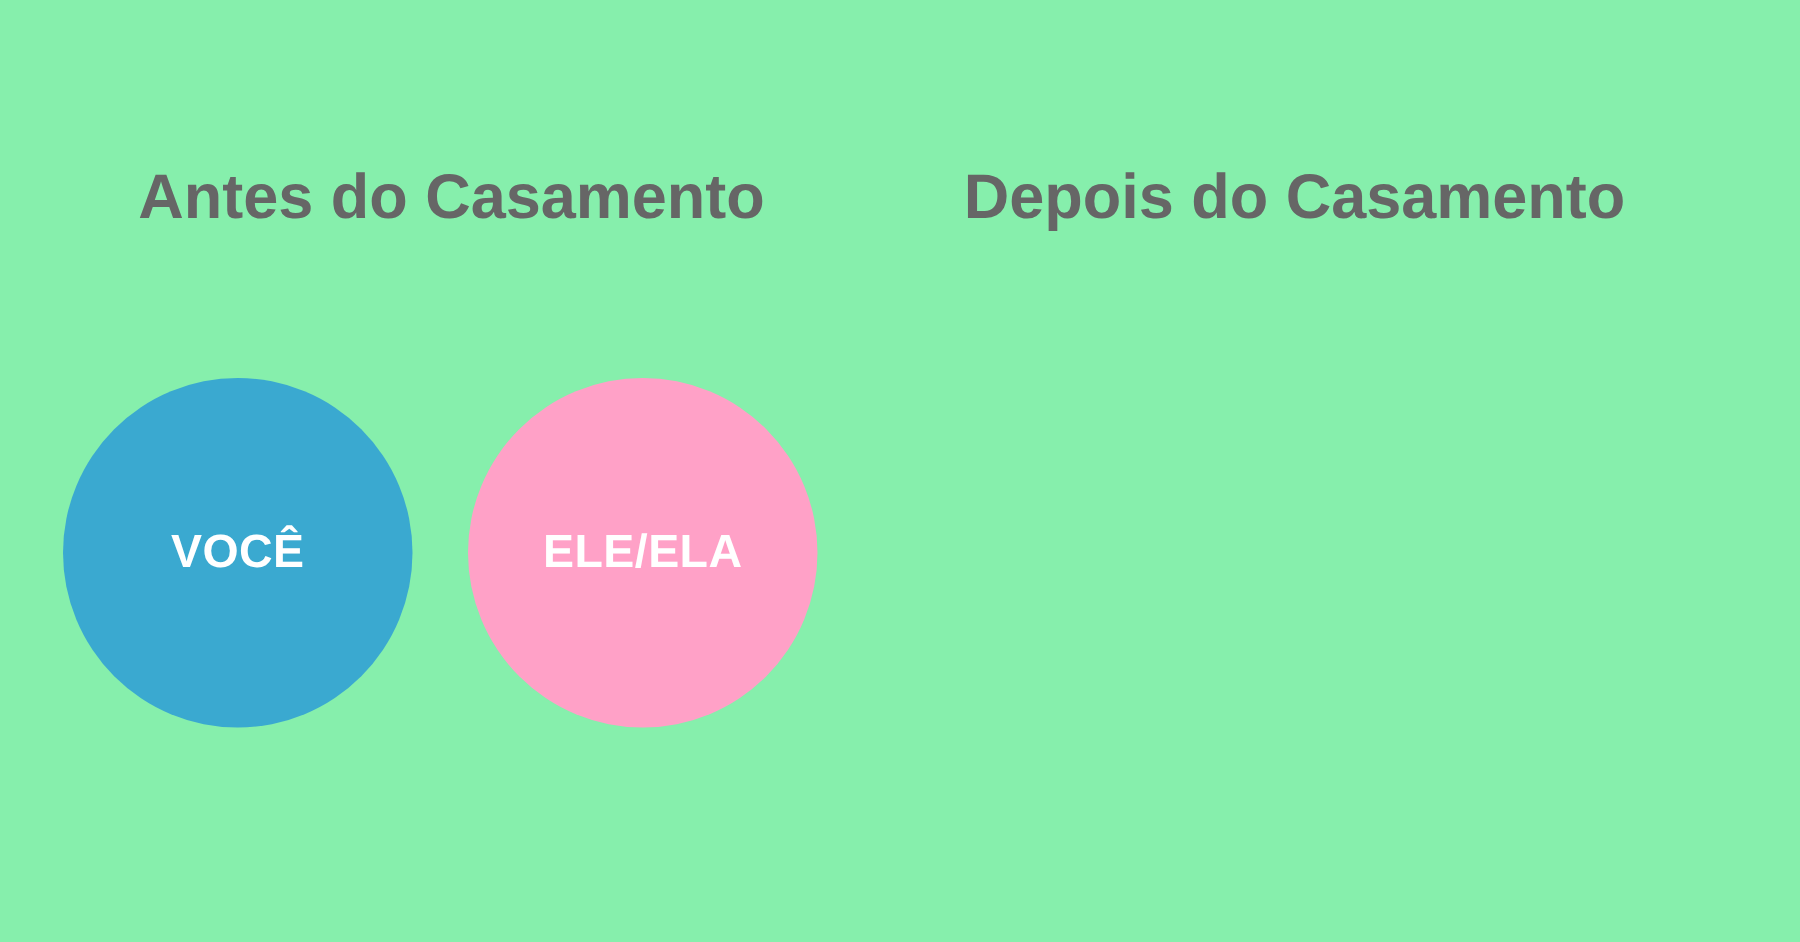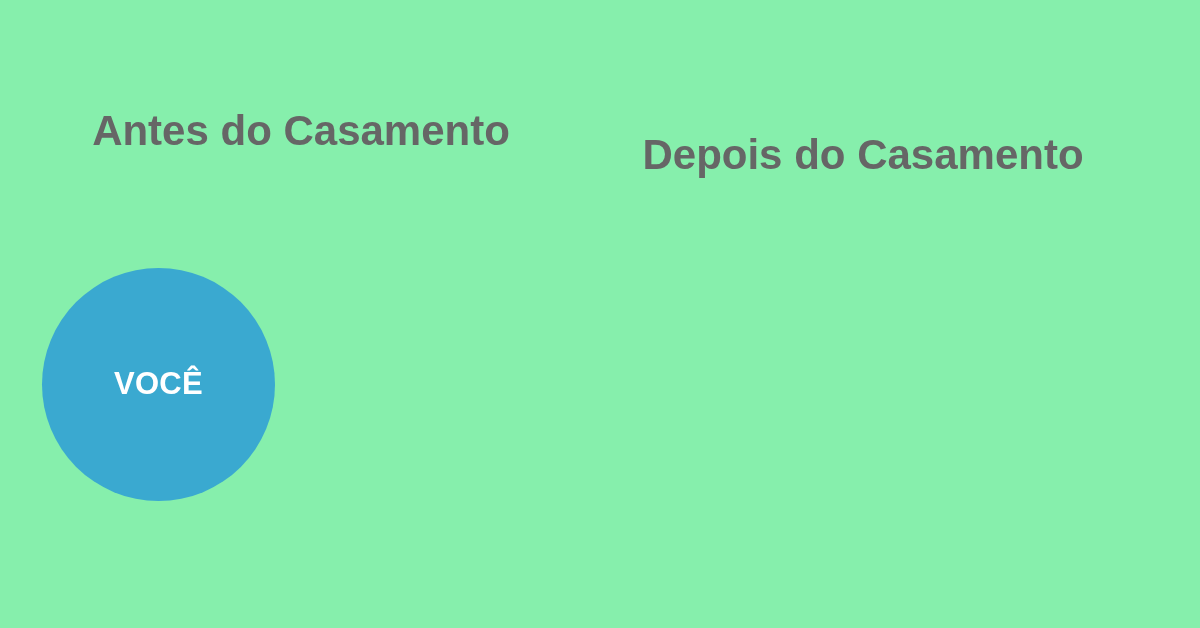--- a/index.html
+++ b/index.html
@@ -48,32 +48,35 @@
     }
     .circle .label {
       font-family: "Liberation Sans", sans-serif;
       font-weight: bold;
       font-size: 31px;
       color: #ffffff;
       letter-spacing: 0.3px;
       white-space: nowrap;
       margin-top: -2px;
     }
-    .circle.voce { left: 42px; top: 268px; align-items: center; }
+    .circle.voce { left: 42px; top: 252px; align-items: center; }
     .circle.ele { left: 312px; top: 252px; }
     .circle.voces { left: 746px; top: 252px; }
   </style>
 </head>
 <body>
 
 <div class="canvas">
 
   <h1 class="heading before" style="color: rgb(102, 102, 102);">Antes do Casamento</h1>
 
-  <h1 class="heading after" style="color: rgb(102, 102, 102); margin-top: 24px;">Depois do Casamento</h1>
+  <h1 class="heading after" style="color: rgb(102, 102, 102);">Depois do Casamento</h1>
 
   <div class="circle voce" style="background-color: rgb(58, 169, 208);">
     <span class="label" style="color: rgb(255, 255, 255);">VOCÊ</span>
   </div>
 
+  <div class="circle ele" style="background-color: rgb(255, 161, 199);">
+    <span class="label" style="color: rgb(255, 255, 255);">ELE/ELA</span>
+  </div>
 
 
 </div>
 
 </body></html>

